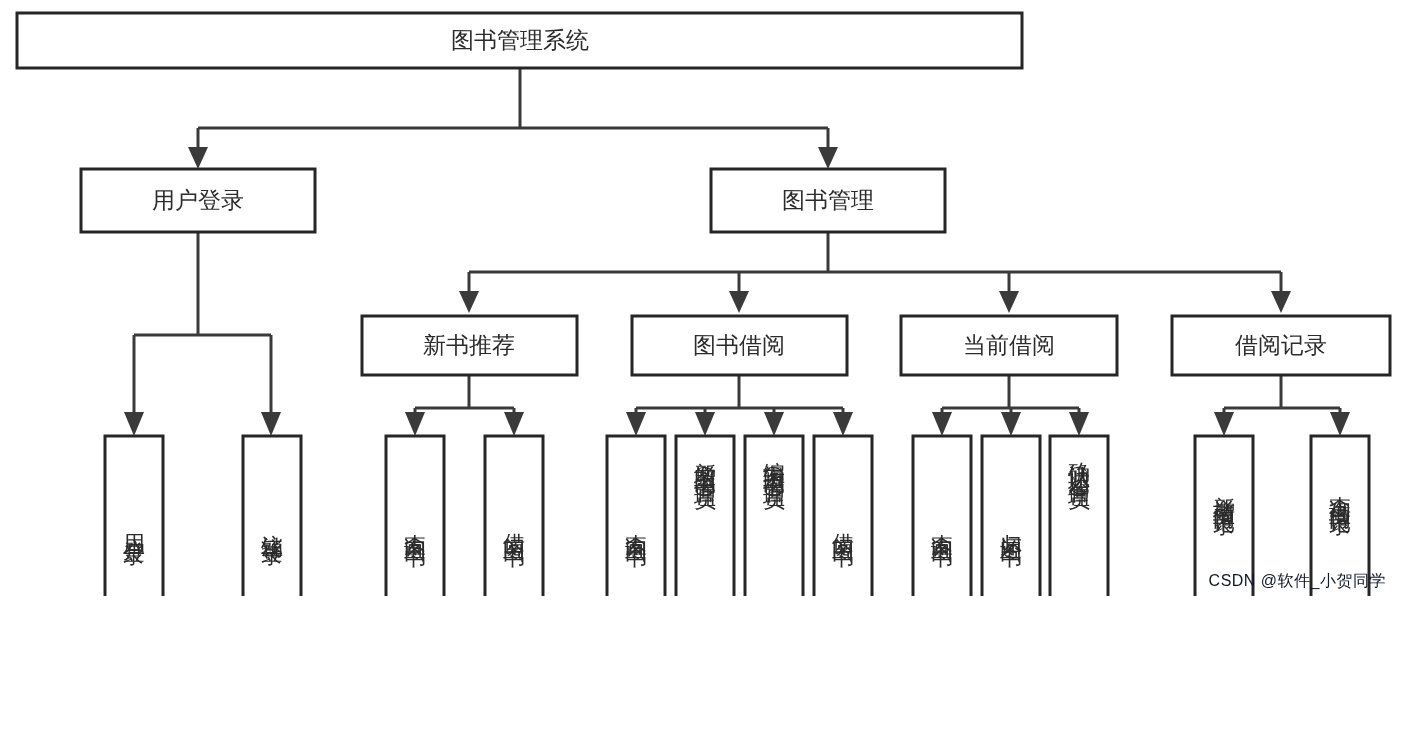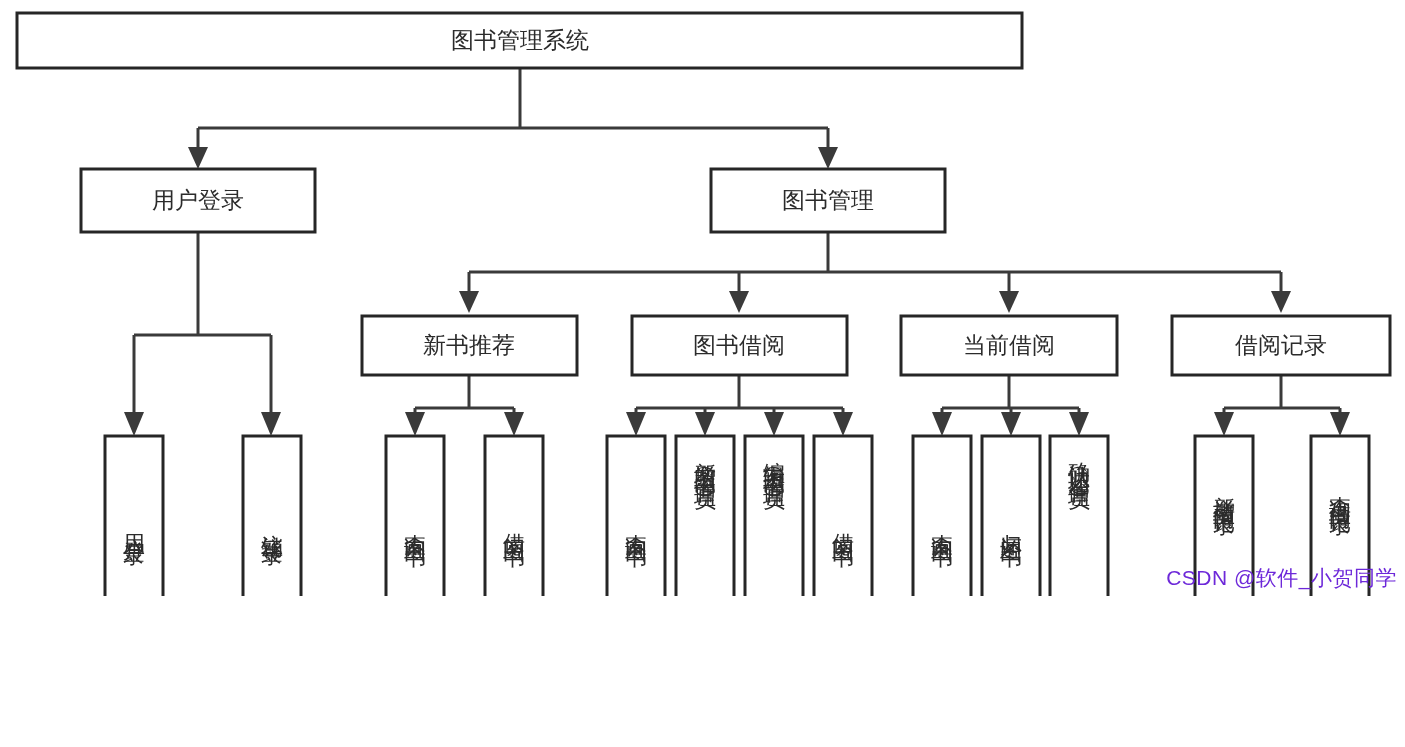--- a/index.html
+++ b/index.html
@@ -66,25 +66,25 @@
     font-family: "Liberation Sans", "DejaVu Sans", sans-serif;
     font-size: 22px;
     line-height: 1.0;
     letter-spacing: 4px;
     color: #2b2b2b;
     white-space: nowrap;
     text-align: left;
   }
   .watermark {
     position: absolute;
-    right: 8px;
+    right: 19px;
     bottom: 4px;
     font-family: "Liberation Sans", "DejaVu Sans", sans-serif;
-    font-size: 21px;
-    color: #6d28d9;
+    font-size: 16px;
+    color: #0f172a;
     letter-spacing: 0.5px;
     white-space: nowrap;
   }
 </style>
 </head>
 <body>
 
 <div id="diagram-root">
 
   <svg id="flow-svg" viewBox="0 0 1405 747" xmlns="http://www.w3.org/2000/svg">

